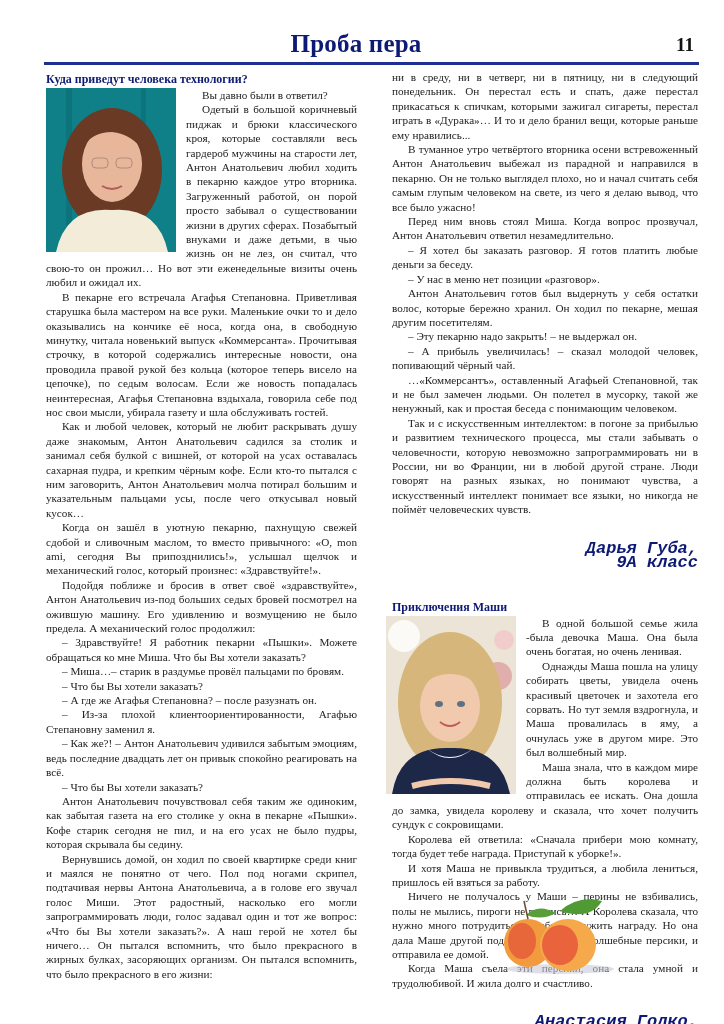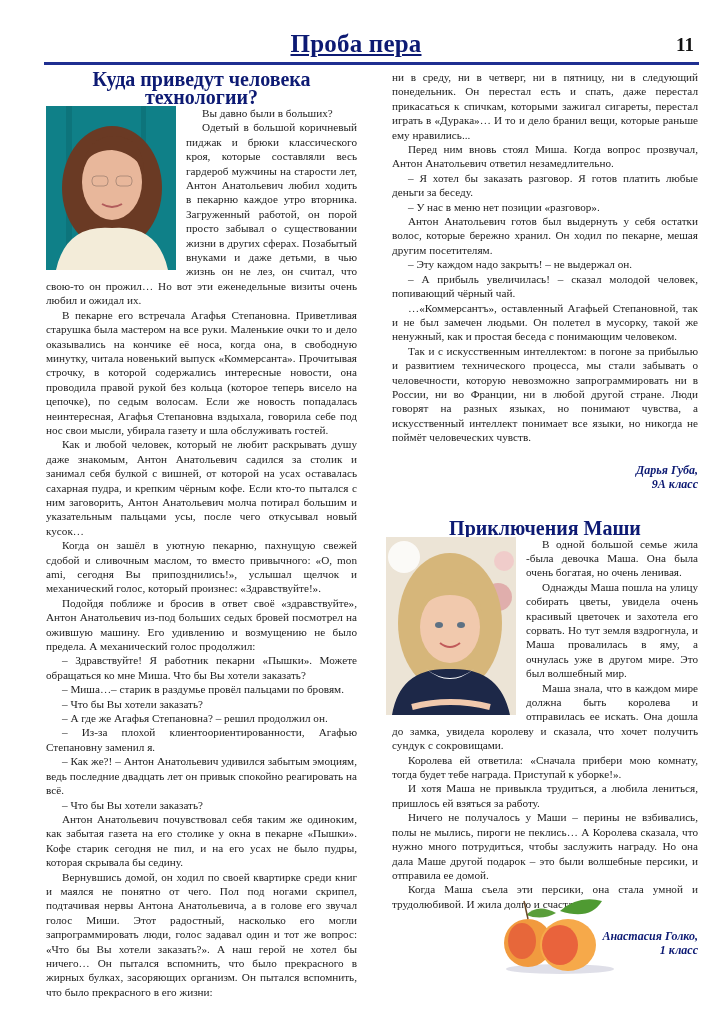--- a/index.html
+++ b/index.html
@@ -1,34 +1,34 @@
 <!DOCTYPE html>
 <html><head>
 <meta charset="utf-8">
 <style>
   html, body { margin: 0; padding: 0; background: #ffffff; }
   body { width: 724px; height: 1024px; position: relative; overflow: hidden; font-family: "Liberation Serif", "DejaVu Serif", serif; color: #222; }
-  .header-title { position: absolute; left: 0; width: 712px; top: 30px; text-align: center; font-size: 25px; font-weight: bold; color: #0d1a73; letter-spacing: 0.2px; text-decoration: underline; }
+  .header-title { position: absolute; left: 0; width: 712px; top: 30px; text-align: center; font-size: 25px; font-weight: bold; color: #0d1a73; letter-spacing: 0.2px; }
   .page-num { position: absolute; right: 30px; top: 34px; font-size: 19px; font-weight: bold; color: #111; }
   .header-rule { position: absolute; left: 44px; right: 25px; top: 62px; height: 3px; background: #1f2f91; }
 
   .col { position: absolute; font-size: 11.2px; line-height: 14.4px; text-align: justify; }
   .col-left { left: 46px; width: 311px; top: 70px; }
   .col-right { left: 392px; width: 306px; top: 70px; }
   .col p { margin: 0; text-indent: 16px; }
   .col p.noindent { text-indent: 0; }
   .col p.gap { }
 
-  .article-title { font-weight: bold; color: #0d1a73; font-size: 20px; text-align: center; margin: 5px 0 8px 10px; line-height: 18px; text-indent: 0 !important; }
+  .article-title { font-weight: bold; color: #0d1a73; font-size: 12px; margin: 5px 0 8px 10px; line-height: 18px; text-indent: 0 !important; }
   .photo { float: left; margin: 0 10px 4px 0; }
   .photo-woman { width: 130px; height: 164px; background: linear-gradient(180deg, #0f7f86 0%, #138e95 45%, #0d6d74 100%); position: relative; overflow: hidden; margin-top: 0; }
   .photo-girl { width: 130px; height: 178px; background: linear-gradient(135deg, #e9e3d6 0%, #f5ece0 50%, #e7c7b8 100%); position: relative; overflow: hidden; }
   .photo svg { position: absolute; left: 0; top: 0; }
 
-  .signature { text-align: right; font-style: italic; font-weight: bold; color: #0d1a73; font-size: 12px; line-height: 14px; margin-top: 18px; text-indent: 0 !important; }
+  .signature { text-align: right; font-style: italic; font-weight: bold; color: #0d1a73; font-size: 17px; line-height: 14px; margin-top: 25px; text-indent: 0 !important; font-family: Liberation Mono, monospace; }
   .peach { position: absolute; left: 498px; top: 893px; width: 120px; height: 82px; }
 </style>
 </head>
 <body>
 
 <div class="header-title">Проба пера</div>
 <div class="page-num">11</div>
 <div class="header-rule"></div>
 
 <div class="col col-left">
@@ -40,45 +40,46 @@
       <rect x="95" y="0" width="5" height="164" fill="#0c6c73" opacity="0.6"></rect>
       <ellipse cx="66" cy="82" rx="50" ry="62" fill="#6a3a24"></ellipse>
       <path d="M 10 164 Q 20 118 66 122 Q 112 118 122 164 Z" fill="#f3ecd9"></path>
       <ellipse cx="66" cy="76" rx="30" ry="38" fill="#e8b79b"></ellipse>
       <path d="M 36 60 Q 44 28 70 30 Q 96 32 98 64 Q 86 46 66 44 Q 46 44 36 60 Z" fill="#6a3a24"></path>
       <rect x="46" y="70" width="16" height="10" rx="4" fill="none" stroke="#b08d7a" stroke-width="1"></rect>
       <rect x="70" y="70" width="16" height="10" rx="4" fill="none" stroke="#b08d7a" stroke-width="1"></rect>
       <path d="M 56 98 Q 66 104 76 98" stroke="#b15b5b" stroke-width="2" fill="none"></path>
     </svg>
   </div>
-  <p>Вы давно были в больших?</p>
+  <p>Вы давно были в ответил?</p>
   <p>Одетый в большой коричневый пиджак и брюки классического кроя, которые составляли весь гардероб мужчины на старости лет, Антон Анатольевич любил ходить в пекарню каждое утро вторника. Загруженный работой, он порой просто забывал о существовании жизни в других сферах. Позабытый внуками и даже детьми, в чью жизнь он не лез, он считал, что свою-то он прожил… Но вот эти еженедельные визиты очень любил и ожидал их.</p>
   <p>В пекарне его встречала Агафья Степановна. Приветливая старушка была мастером на все руки. Маленькие очки то и дело оказывались на кончике её носа, когда она, в свободную минутку, читала новенький выпуск «Коммерсанта». Прочитывая строчку, в которой содержались интересные новости, она проводила правой рукой без кольца (которое теперь висело на цепочке), по седым волосам. Если же новость попадалась неинтересная, Агафья Степановна вздыхала, говорила себе под нос свои мысли, убирала газету и шла обслуживать гостей.</p>
   <p>Как и любой человек, который не любит раскрывать душу даже знакомым, Антон Анатольевич садился за столик и занимал себя булкой с вишней, от которой на усах оставалась сахарная пудра, и крепким чёрным кофе. Если кто-то пытался с ним заговорить, Антон Анатольевич молча потирал большим и указательным пальцами усы, после чего откусывал новый кусок…</p>
   <p>Когда он зашёл в уютную пекарню, пахнущую свежей сдобой и сливочным маслом, то вместо привычного: «O, mon ami, сегодня Вы припозднились!», услышал щелчок и механический голос, который произнес: «Здравствуйте!».</p>
   <p>Подойдя поближе и бросив в ответ своё «здравствуйте», Антон Анатольевич из-под больших седых бровей посмотрел на ожившую машину. Его удивлению и возмущению не было предела. А механический голос продолжил:</p>
   <p>– Здравствуйте! Я работник пекарни «Пышки». Можете обращаться ко мне Миша. Что бы Вы хотели заказать?</p>
   <p>– Миша…– старик в раздумье провёл пальцами по бровям.</p>
   <p>– Что бы Вы хотели заказать?</p>
-  <p>– А где же Агафья Степановна? – решил продолжил он.</p>
+  <p>– А где же Агафья Степановна? – после разузнать он.</p>
   <p>– Из-за плохой клиентоориентированности, Агафью Степановну заменил я.</p>
   <p>– Как же?! – Антон Анатольевич удивился забытым эмоциям, ведь последние двадцать лет он привык спокойно реагировать на всё.</p>
   <p>– Что бы Вы хотели заказать?</p>
   <p>Антон Анатольевич почувствовал себя таким же одиноким, как забытая газета на его столике у окна в пекарне «Пышки». Кофе старик сегодня не пил, и на его усах не было пудры, которая скрывала бы седину.</p>
   <p>Вернувшись домой, он ходил по своей квартирке среди книг и маялся не понятно от чего. Пол под ногами скрипел, подтачивая нервы Антона Анатольевича, а в голове его звучал голос Миши. Этот радостный, насколько его могли запрограммировать люди, голос задавал один и тот же вопрос: «Что бы Вы хотели заказать?». А наш герой не хотел бы ничего… Он пытался вспомнить, что было прекрасного в жирных булках, засоряющих организм. Он пытался вспомнить, что было прекрасного в его жизни:</p>
 
 </div>
 
 <div class="col col-right">
   <p class="noindent">ни в среду, ни в четверг, ни в пятницу, ни в следующий понедельник. Он перестал есть и спать, даже перестал прикасаться к спичкам, которыми зажигал сигареты, перестал играть в «Дурака»… И то и дело бранил вещи, которые раньше ему нравились...</p>
+  <p>В туманное утро четвёртого вторника осени встревоженный Антон Анатольевич выбежал из парадной и направился в пекарню. Он не только выглядел плохо, но и начал считать себя самым глупым человеком на свете, из чего я делаю вывод, что все было ужасно!</p>
   <p>Перед ним вновь стоял Миша. Когда вопрос прозвучал, Антон Анатольевич ответил незамедлительно.</p>
   <p>– Я хотел бы заказать разговор. Я готов платить любые деньги за беседу.</p>
   <p>– У нас в меню нет позиции «разговор».</p>
   <p>Антон Анатольевич готов был выдернуть у себя остатки волос, которые бережно хранил. Он ходил по пекарне, мешая другим посетителям.</p>
-  <p>– Эту каждом надо закрыть! – не выдержал он.</p>
+  <p>– Эту пекарню надо закрыть! – не выдержал он.</p>
   <p>– А прибыль увеличилась! – сказал молодой человек, попивающий чёрный чай.</p>
   <p class="gap">…«Коммерсантъ», оставленный Агафьей Степановной, так и не был замечен людьми. Он полетел в мусорку, такой же ненужный, как и простая беседа с понимающим человеком.</p>
   <p class="gap">Так и с искусственным интеллектом: в погоне за прибылью и развитием технического процесса, мы стали забывать о человечности, которую невозможно запрограммировать ни в России, ни во Франции, ни в любой другой стране. Люди говорят на разных языках, но понимают чувства, а искусственный интеллект понимает все языки, но никогда не поймёт человеческих чувств.</p>
   <div class="signature">
     <div>Дарья Губа,</div>
     <div>9А класс</div>
   </div>
 
   <p class="article-title" style="margin-top:28px;">Приключения Маши</p>
   <div class="photo photo-girl" style="margin-left:-6px;">

